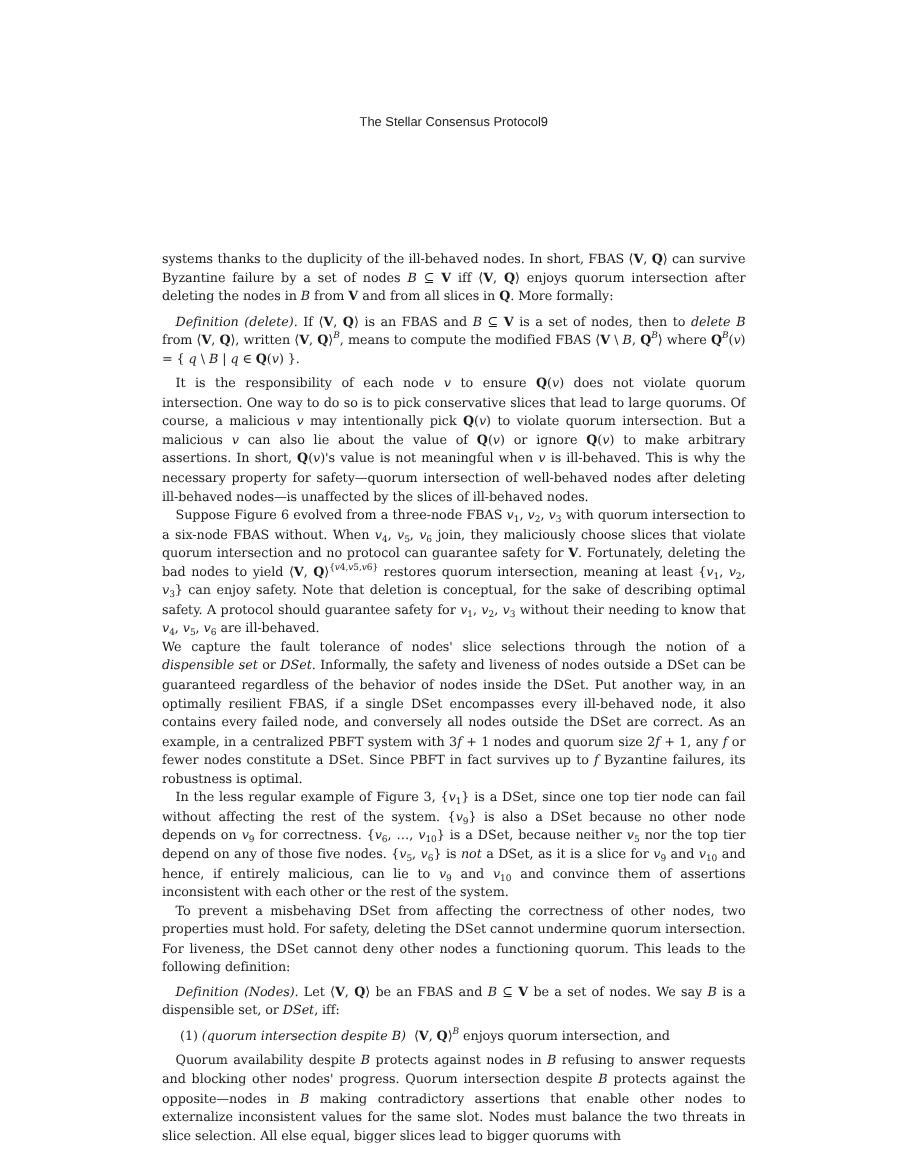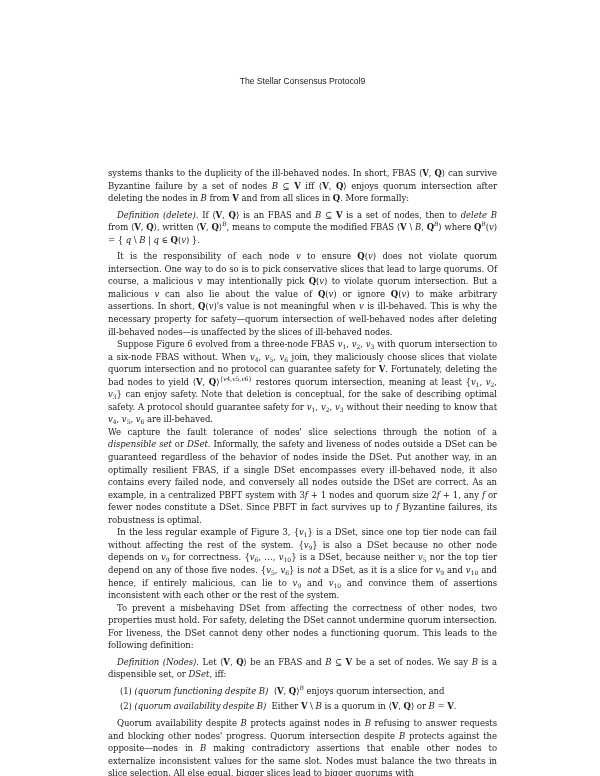--- a/index.html
+++ b/index.html
@@ -52,24 +52,19 @@
   <p>We capture the fault tolerance of nodes' slice selections through the notion of a <i>dispensible set</i> or <i>DSet</i>. Informally, the safety and liveness of nodes outside a DSet can be guaranteed regardless of the behavior of nodes inside the DSet. Put another way, in an optimally resilient FBAS, if a single DSet encompasses every ill-behaved node, it also contains every failed node, and conversely all nodes outside the DSet are correct. As an example, in a centralized PBFT system with 3<span class="m">f</span> + 1 nodes and quorum size 2<span class="m">f</span> + 1, any <span class="m">f</span> or fewer nodes constitute a DSet. Since PBFT in fact survives up to <span class="m">f</span> Byzantine failures, its robustness is optimal.</p>
 
   <p class="indent">In the less regular example of Figure 3, {<span class="m">v</span><sub>1</sub>} is a DSet, since one top tier node can fail without affecting the rest of the system. {<span class="m">v</span><sub>9</sub>} is also a DSet because no other node depends on <span class="m">v</span><sub>9</sub> for correctness. {<span class="m">v</span><sub>6</sub>, …, <span class="m">v</span><sub>10</sub>} is a DSet, because neither <span class="m">v</span><sub>5</sub> nor the top tier depend on any of those five nodes. {<span class="m">v</span><sub>5</sub>, <span class="m">v</span><sub>6</sub>} is <i>not</i> a DSet, as it is a slice for <span class="m">v</span><sub>9</sub> and <span class="m">v</span><sub>10</sub> and hence, if entirely malicious, can lie to <span class="m">v</span><sub>9</sub> and <span class="m">v</span><sub>10</sub> and convince them of assertions inconsistent with each other or the rest of the system.</p>
 
   <p class="indent">To prevent a misbehaving DSet from affecting the correctness of other nodes, two properties must hold. For safety, deleting the DSet cannot undermine quorum intersection. For liveness, the DSet cannot deny other nodes a functioning quorum. This leads to the following definition:</p>
 
   <p class="def"><i>Definition (Nodes).</i> Let ⟨<b>V</b>, <b>Q</b>⟩ be an FBAS and <span class="m">B</span> ⊆ <b>V</b> be a set of nodes. We say <span class="m">B</span> is a dispensible set, or <i>DSet</i>, iff:</p>
 
   <div class="list-item">
     <span>(1)</span>
-    <span class="lbl">(quorum functioning despite B)</span>
+    <span class="lbl">(quorum intersection despite B)</span>
     &nbsp;⟨<b>V</b>, <b>Q</b>⟩<sup class="m">B</sup> enjoys quorum intersection, and
-  </div>
-  <div class="list-item">
-    <span>(2)</span>
-    <span class="lbl">(quorum availability despite B)</span>
-    &nbsp;Either <b>V</b> \ <span class="m">B</span> is a quorum in ⟨<b>V</b>, <b>Q</b>⟩ or <span class="m">B</span> = <b>V</b>.
   </div>
 
   <p class="indent gap">Quorum availability despite <span class="m">B</span> protects against nodes in <span class="m">B</span> refusing to answer requests and blocking other nodes' progress. Quorum intersection despite <span class="m">B</span> protects against the opposite—nodes in <span class="m">B</span> making contradictory assertions that enable other nodes to externalize inconsistent values for the same slot. Nodes must balance the two threats in slice selection. All else equal, bigger slices lead to bigger quorums with</p>
 
 </div>
 
 </body></html>

